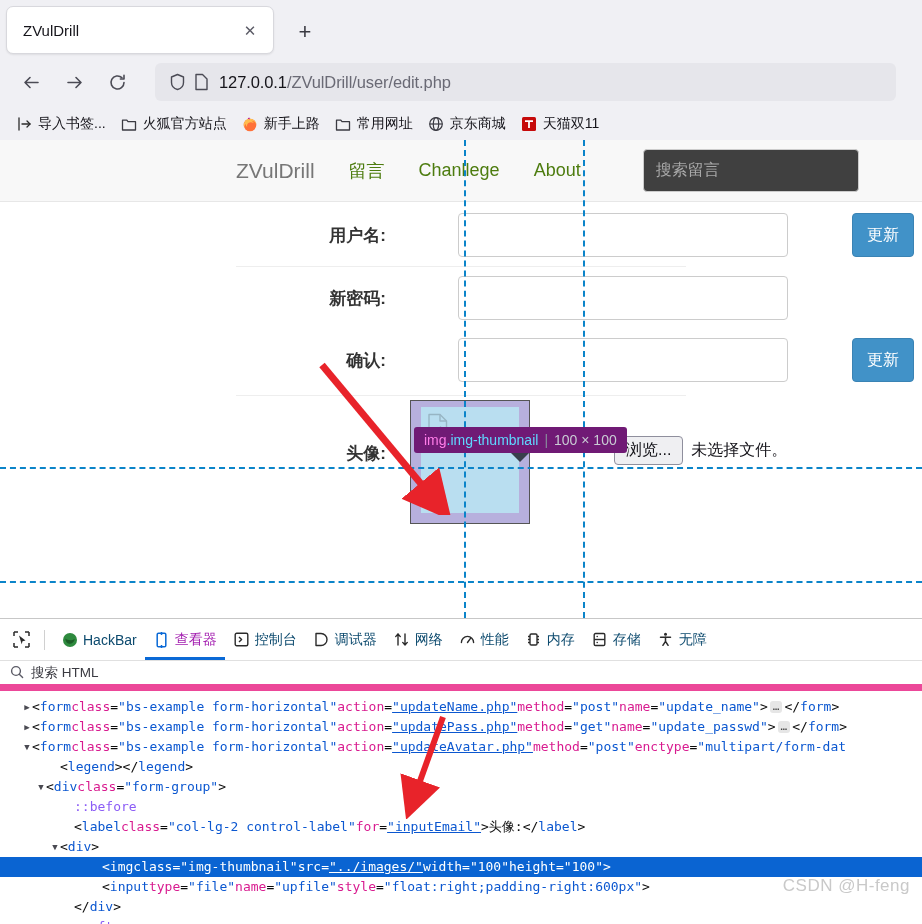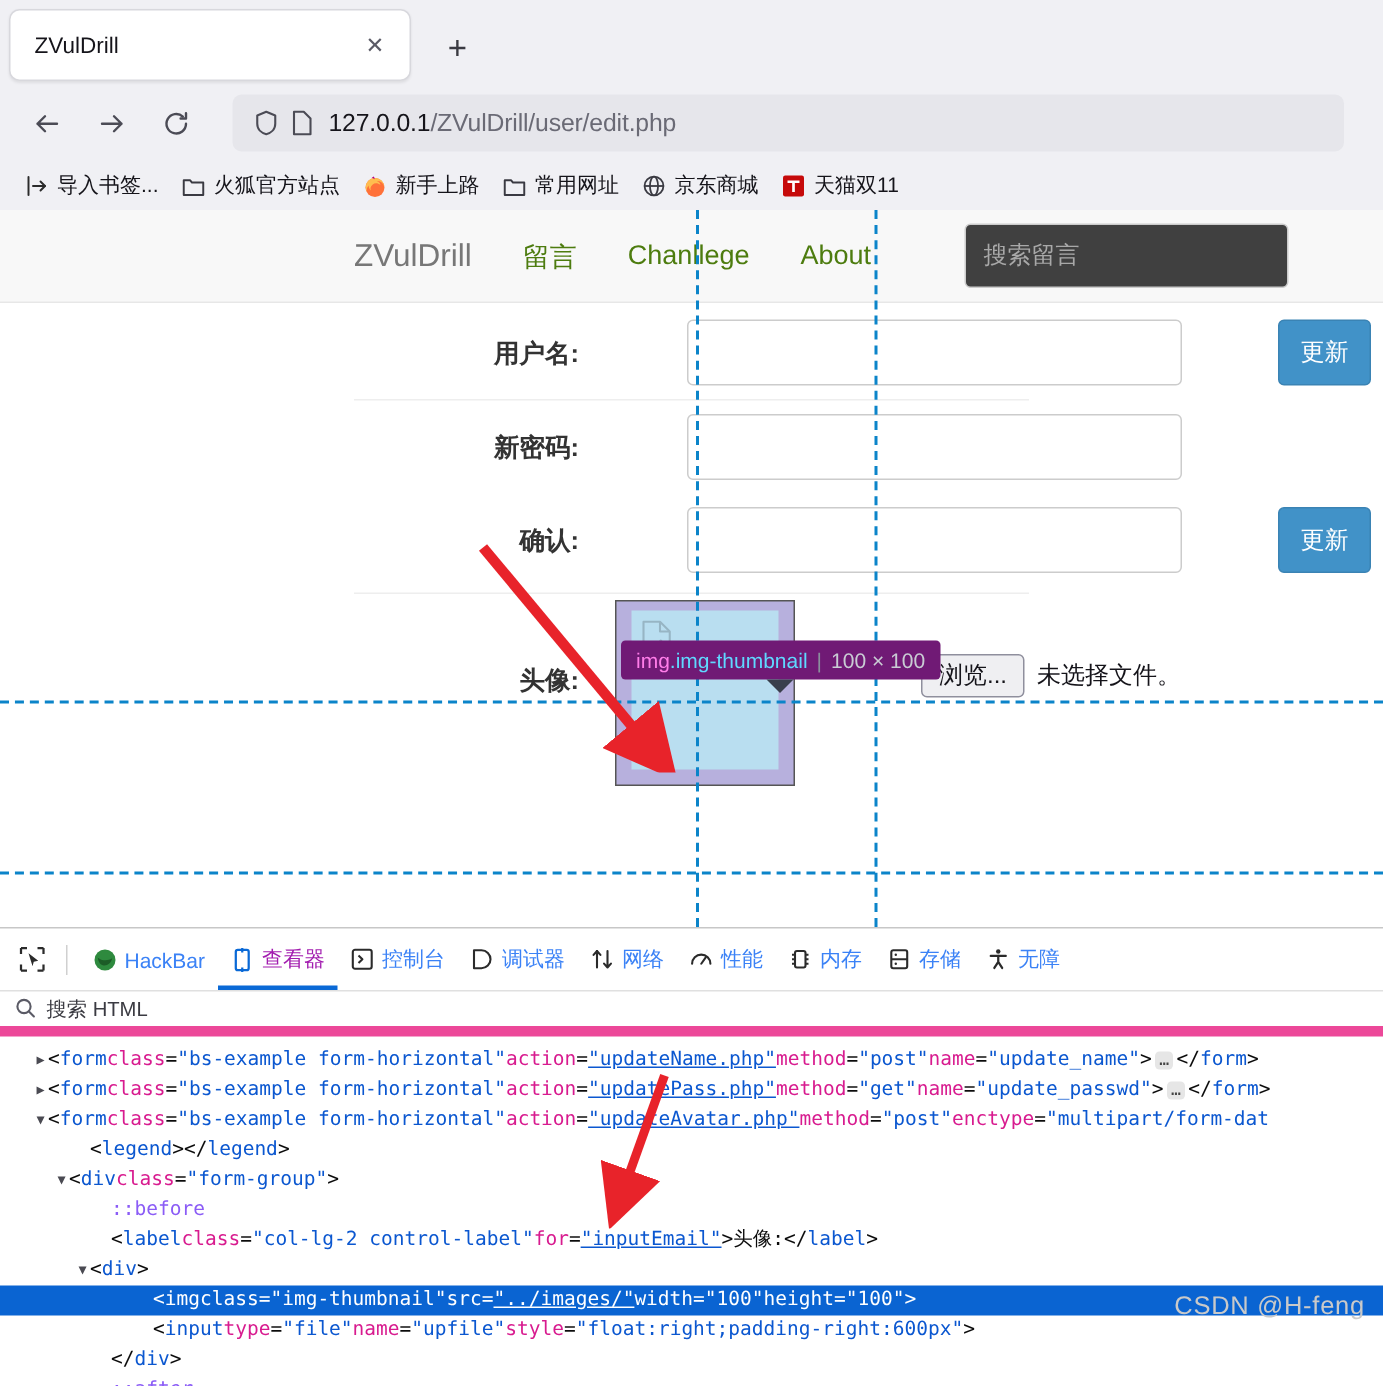--- a/index.html
+++ b/index.html
@@ -120,21 +120,21 @@
   .arrow-svg { position:absolute; z-index:45; pointer-events:none; }
 
   
   #devtools { position:absolute; left:0; top:618px; width:922px; height:306px;
               background:#ffffff; border-top:1px solid #c7c7c7; }
   .dt-toolbar { height:42px; display:flex; align-items:center; border-bottom:1px solid #e0e0e0;
                 padding-left:6px; overflow:hidden; }
   .dt-pick { width:30px; height:30px; display:flex; align-items:center; justify-content:center; color:#2b2b2b;}
   .dt-divider { width:1px; height:20px; background:#d0d0d0; margin:0 8px; }
   .dt-tab { display:flex; align-items:center; gap:5px; height:41px; padding:0 8px;
-            font-size:14px; color:#3b82f6; white-space:nowrap; }
+            font-size:14px; color:#0c4a6e; white-space:nowrap; }
   .dt-tab .ico { width:17px; height:17px; display:flex; align-items:center; justify-content:center; flex:0 0 auto;}
   .dt-tab.active { color:#a21caf; box-shadow: inset 0 -3px 0 #0a69d6; text-align: center; }
   .dt-tab.active .ico { color:#0a69d6; }
 
   .dt-search { height:30px; display:flex; align-items:center; padding-left:10px;
                border-bottom:7px solid #ec4899; gap:6px; }
   .dt-search .mag { width:15px; height:15px; color:#5b5b66; display:flex; }
   .dt-search .ph { font-size:13.5px; color:#3b3b42; }
 
   .markup {
@@ -150,21 +150,21 @@
   .pun { color:#0b0b0b; }
   .tag { color:#0b57d0; }
   .attr { color:#d81b8f; }
   .val { color:#0b57d0; }
   .u { text-decoration:underline; }
   .pseudo { color:#8b5cf6; }
   .ellip { display:inline-block; background:#e6e6e6; border-radius:3px; color:#444;
            padding:0 3px; font-size:11px; line-height:12px; margin:0 2px; vertical-align:middle;}
   .txtnode { color:#0b0b0b; }
 
-  .watermark { position:absolute; right:12px; bottom:43px; font-size:17px; color:#c9c9c9;
+  .watermark { position:absolute; right:12px; bottom:28px; font-size:17px; color:#c9c9c9;
                font-family:"Liberation Sans","DejaVu Sans",sans-serif; letter-spacing:.5px; }
 </style>
 </head>
 <body>
 
 <div id="browser-chrome">
 
   <div class="tab-strip">
     <div class="tab">
       <div class="tab-title">ZVulDrill</div>

